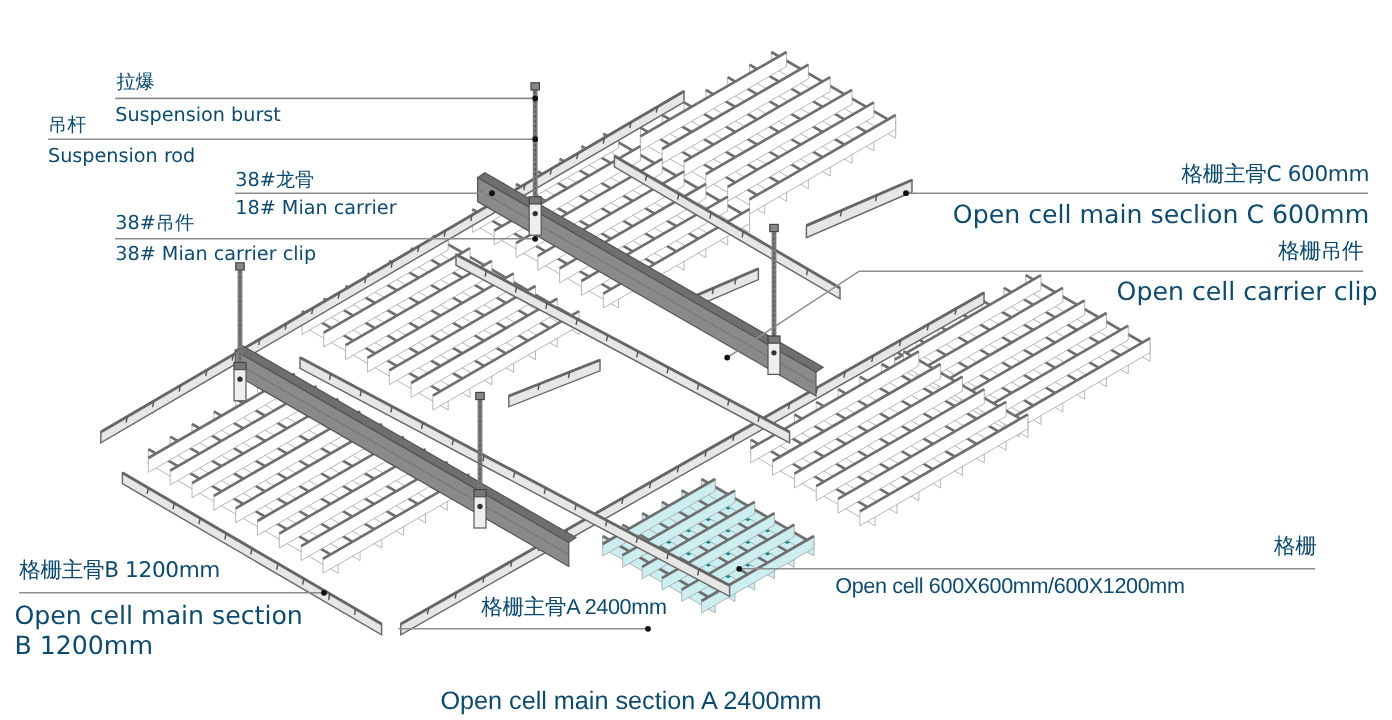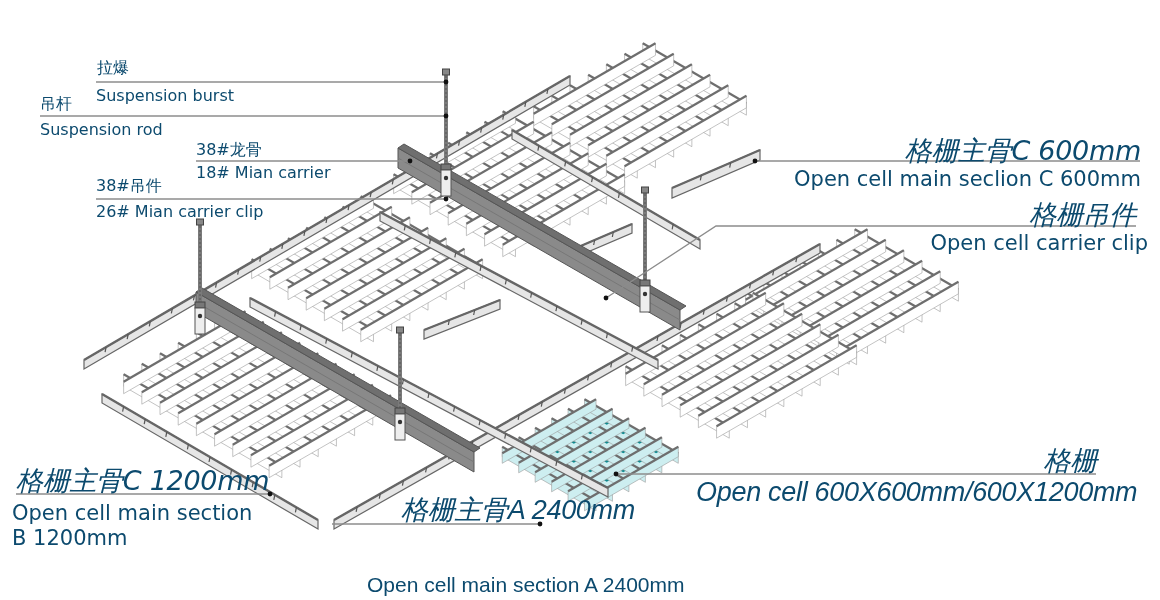--- a/index.html
+++ b/index.html
@@ -1,21 +1,21 @@
 <!DOCTYPE html>
 <html><head>
 <meta charset="utf-8">
 <style>
   html,body{margin:0;padding:0;background:#ffffff;}
   body{width:1160px;height:600px;overflow:hidden;position:relative;font-family:"DejaVu Sans","Liberation Sans",sans-serif;color:#333;}
   #stage{position:absolute;left:0;top:0;width:1160px;height:600px;}
   .lbl{position:absolute;white-space:nowrap;color:#0c4a6e;line-height:1;}
   .s16{font-size:16px;}
   .s22{font-size:21px;}
-  .s21{font-size:27px;letter-spacing:-0.3px;font-style:italic;}
+  .s21{font-size:18px;letter-spacing:-0.3px;}
   .right{text-align:right;}
   .cond{font-family:"Liberation Sans","DejaVu Sans",sans-serif;}
 </style>
 </head>
 <body>
 
 <svg id="stage" width="1160" height="600" viewBox="0 0 1160 600" xmlns="http://www.w3.org/2000/svg">
   <g id="g-grids">
       <g>
         <polygon points="533.6349,106.325 637.2951,166.175 637.2951,178.175 533.6349,118.325" fill="#ffffff" stroke="#9a9a9a" stroke-width="0.6"></polygon>
@@ -459,29 +459,29 @@
 <div class="lbl s16" style="left:97px;top:60px;">拉爆</div>
 <div class="lbl s16" style="left:96px;top:88px;">Suspension burst</div>
 
 <div class="lbl s16" style="left:40px;top:96px;">吊杆</div>
 <div class="lbl s16" style="left:40px;top:122px;text-align:center;">Suspension rod</div>
 
 <div class="lbl s16" style="left:196px;top:142px;">38#龙骨</div>
 <div class="lbl s16" style="left:196px;top:165px;">18# Mian carrier</div>
 
 <div class="lbl s16" style="left:96px;top:178px;">38#吊件</div>
-<div class="lbl s16" style="left:96px;top:204px;">26# Mian carrier clip</div>
+<div class="lbl s16" style="left:96px;top:204px;">38# Mian carrier clip</div>
 
 <div class="lbl s21 right" style="right:19px;top:137px;">格栅主骨C 600mm</div>
 <div class="lbl s22 right" style="right:19px;top:169px;">Open cell main seclion C 600mm</div>
 
 <div class="lbl s21 right" style="right:24px;top:201px;">格栅吊件</div>
 <div class="lbl s22 right" style="right:12px;top:233px;">Open cell carrier clip</div>
 
-<div class="lbl s21" style="left:16px;top:467px;">格栅主骨C 1200mm</div>
+<div class="lbl s21" style="left:16px;top:467px;">格栅主骨B 1200mm</div>
 <div class="lbl s22" style="left:12px;top:503px;">Open cell main section</div>
 <div class="lbl s22" style="left:12px;top:528px;">B 1200mm</div>
 
 <div class="lbl s21 cond" style="left:401px;top:497px;">格栅主骨A 2400mm</div>
 <div class="lbl s22 cond" style="left:367px;top:530px;margin-top:44px;">Open cell main section A 2400mm</div>
 
 <div class="lbl s21" style="right:63px;top:447px;">格栅</div>
 <div class="lbl s21 cond" style="left:696px;top:479px;">Open cell 600X600mm/600X1200mm</div>
 
 </body></html>

